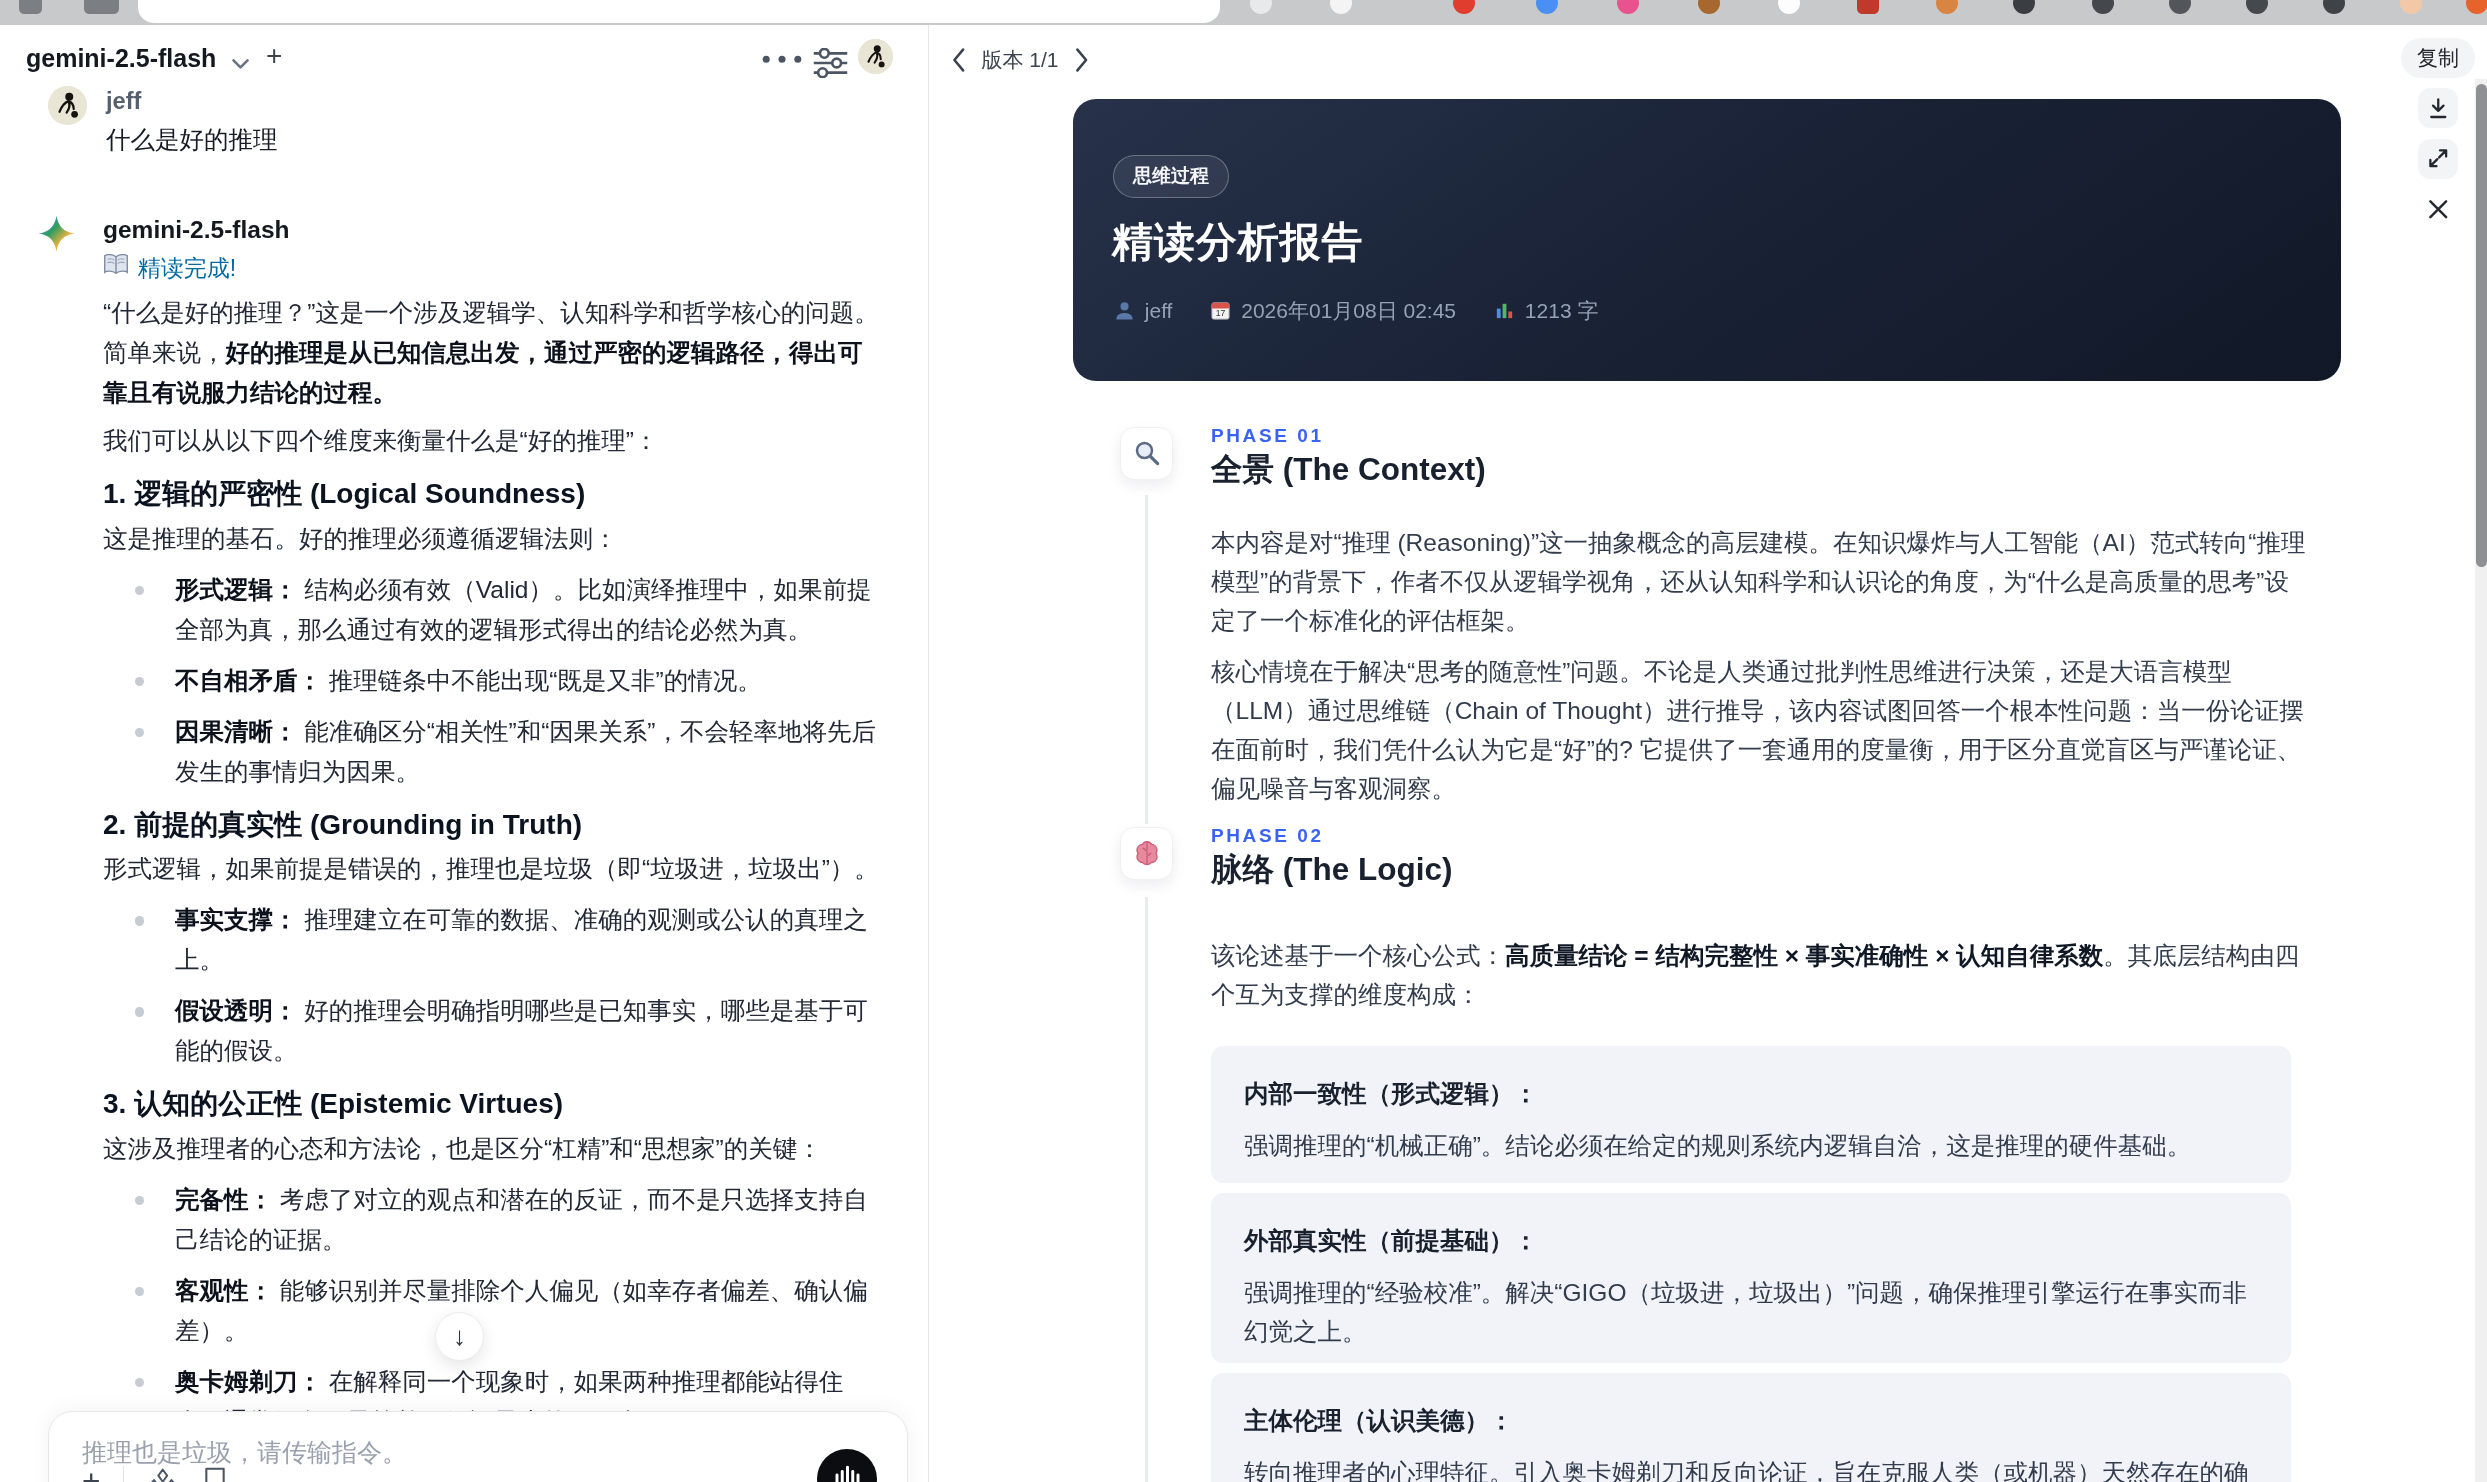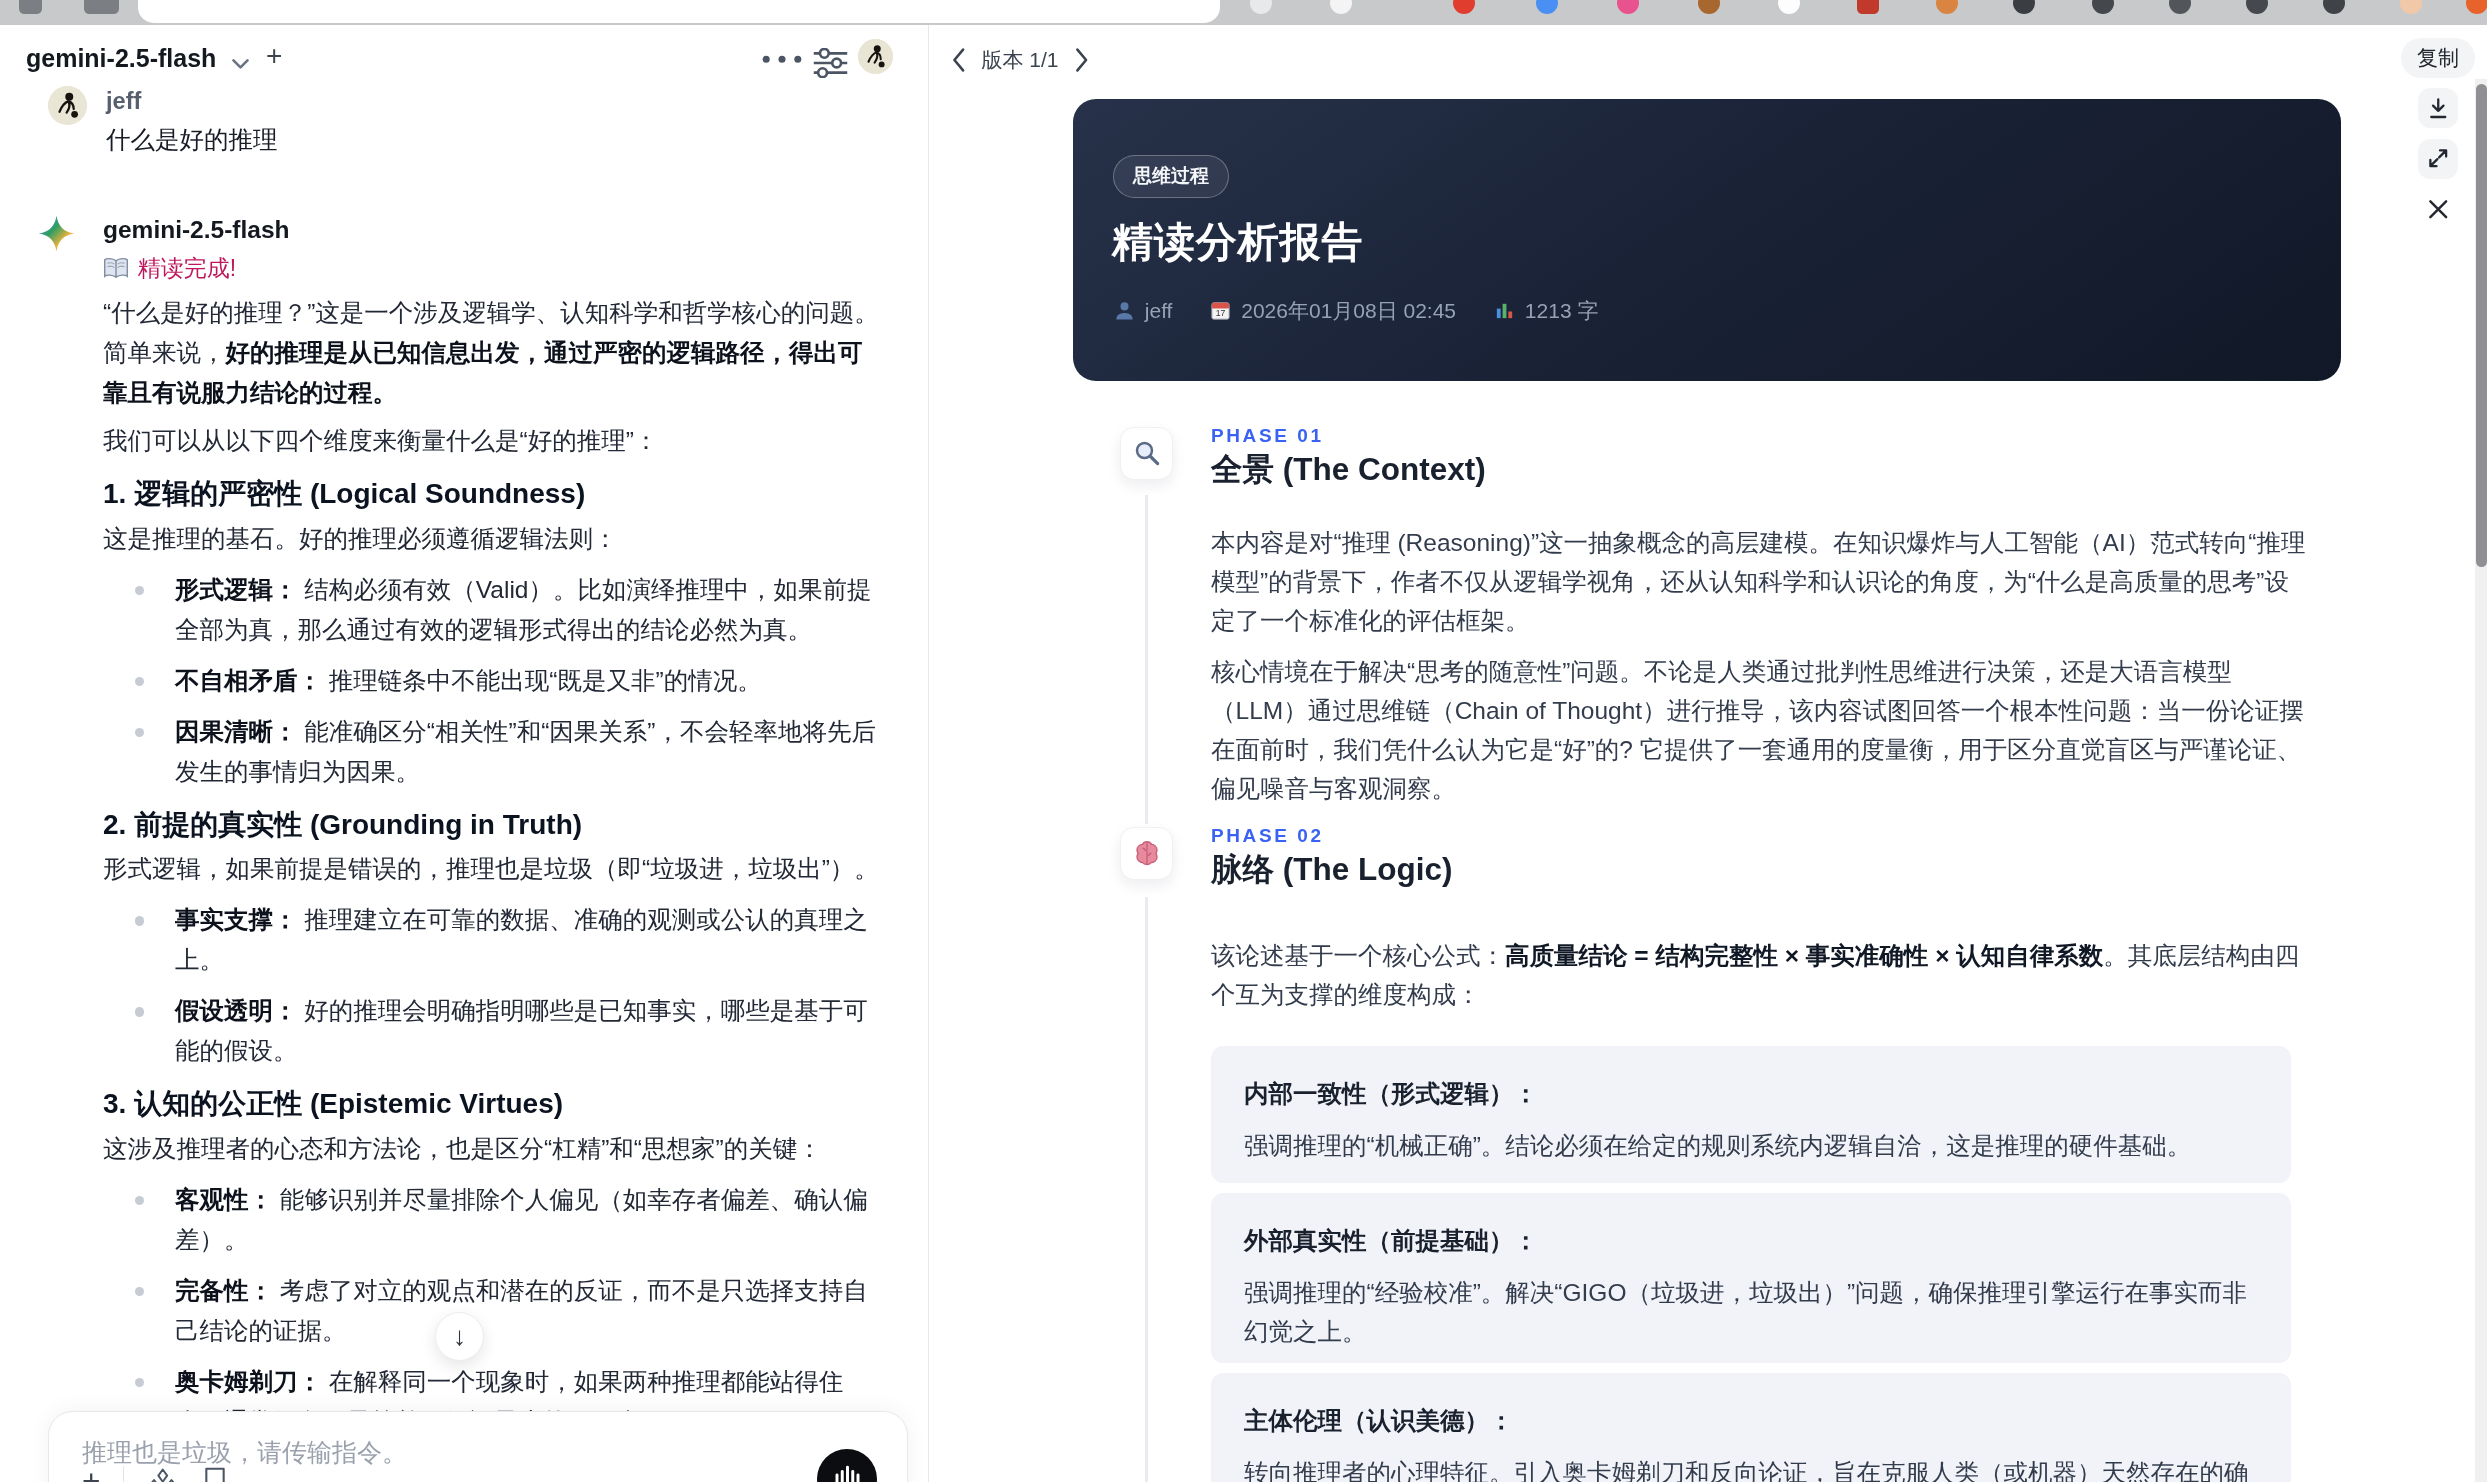--- a/index.html
+++ b/index.html
@@ -24,21 +24,21 @@
   .new-chat { position:absolute; left:266px; top:15.8px; font-size:28px; color:#3c4450; font-weight:400; }
   .hdr-dots { position:absolute; left:760px; top:28px; }
   .hdr-sliders { position:absolute; left:812px; top:23px; }
   .hdr-avatar { position:absolute; left:858px; top:14px; width:35px; height:35px; border-radius:50%; background:#e9e5d4; overflow:hidden; }
   
   .u-avatar { position:absolute; left:48px; top:61px; width:39px; height:39px; border-radius:50%; background:#eae6d6; overflow:hidden; }
   .u-name { position:absolute; left:106px; top:63px; font-size:23.6px; font-weight:600; color:#565f6d; }
   .u-msg  { position:absolute; left:106px; top:98px; font-size:24.5px; color:#171c26; }
   .a-star { position:absolute; left:37px; top:189px; }
   .a-name { position:absolute; left:103px; top:191px; font-size:24.5px; font-weight:bold; color:#14181f; }
-  .a-status { position:absolute; left:103px; top:228px; font-size:23px; color:#be185d; display:flex; align-items:center; gap:8.8px; }
+  .a-status { position:absolute; left:103px; top:228px; font-size:23px; color:#0369a1; display:flex; align-items:flex-start; gap:8.8px; }
   .md { position:absolute; left:103px; top:268px; width:782px; font-size:24.5px; line-height:40px; color:#222835; }
   .md .p2 { margin-top:8.8px; }
   .md b { color:#0c111c; }
   .md h3 { font-size:28px; line-height:33px; color:#0c1320; margin:15.8px 0 8.8px; font-weight:bold; }
   .bullet { position:relative; padding-left:72px; margin-top:11px; }
   .bullet .dot { position:absolute; left:31.5px; top:15.8px; width:9.6px; height:9.6px; border-radius:50%; background:#c6cbd4; }
   .bullet b { color:#0c111c; }
   .gap-spacer { display:inline-block; width:58px; }
   
   .scroll-btn { position:absolute; left:435px; top:1287px; width:49px; height:49px; border-radius:50%;
@@ -196,22 +196,22 @@
     <div class="bullet"><span class="dot"></span><b>不自相矛盾：</b> <span>推理链条中不能出现“既是又非”的情况。</span></div>
     <div class="bullet"><span class="dot"></span><b>因果清晰：</b> <span>能准确区分“相关性”和“因果关系”，不会轻率地将先后发生的事情归为因果。</span></div>
 
     <h3>2. 前提的真实性 (Grounding in Truth)</h3>
     <div class="lead">形式逻辑，如果前提是错误的，推理也是垃圾（即“垃圾进，垃圾出”）。</div>
     <div class="bullet"><span class="dot"></span><b>事实支撑：</b> <span>推理建立在可靠的数据、准确的观测或公认的真理之上。</span></div>
     <div class="bullet"><span class="dot"></span><b>假设透明：</b> <span>好的推理会明确指明哪些是已知事实，哪些是基于可能的假设。</span></div>
 
     <h3>3. 认知的公正性 (Epistemic Virtues)</h3>
     <div class="lead">这涉及推理者的心态和方法论，也是区分“杠精”和“思想家”的关键：</div>
+    <div class="bullet"><span class="dot"></span><b>完备性：</b> <span>考虑了对立的观点和潜在的反证，而不是只选择支持自己结论的证据。</span></div>
     <div class="bullet"><span class="dot"></span><b>客观性：</b> <span>能够识别并尽量排除个人偏见（如幸存者偏差、确认偏差）。</span></div>
-    <div class="bullet"><span class="dot"></span><b>完备性：</b> <span>考虑了对立的观点和潜在的反证，而不是只选择支持自己结论的证据。</span></div>
     <div class="bullet"><span class="dot"></span><b>奥卡姆剃刀：</b> <span>在解释同一个现象时，如果两种推理都能站得住脚，通常倾向于最简单、假设最少的那一个。</span></div>
 
     <h3>4. 表达的透明度 (Clarity and Transparency)</h3>
     <div class="lead"><span>好的推理不仅仅是结果正确，更要</span><span class="gap-spacer"></span><span>看清过程：</span></div>
 
   </div>
 
   <div class="scroll-btn">
     <span>↓</span>
   </div>

